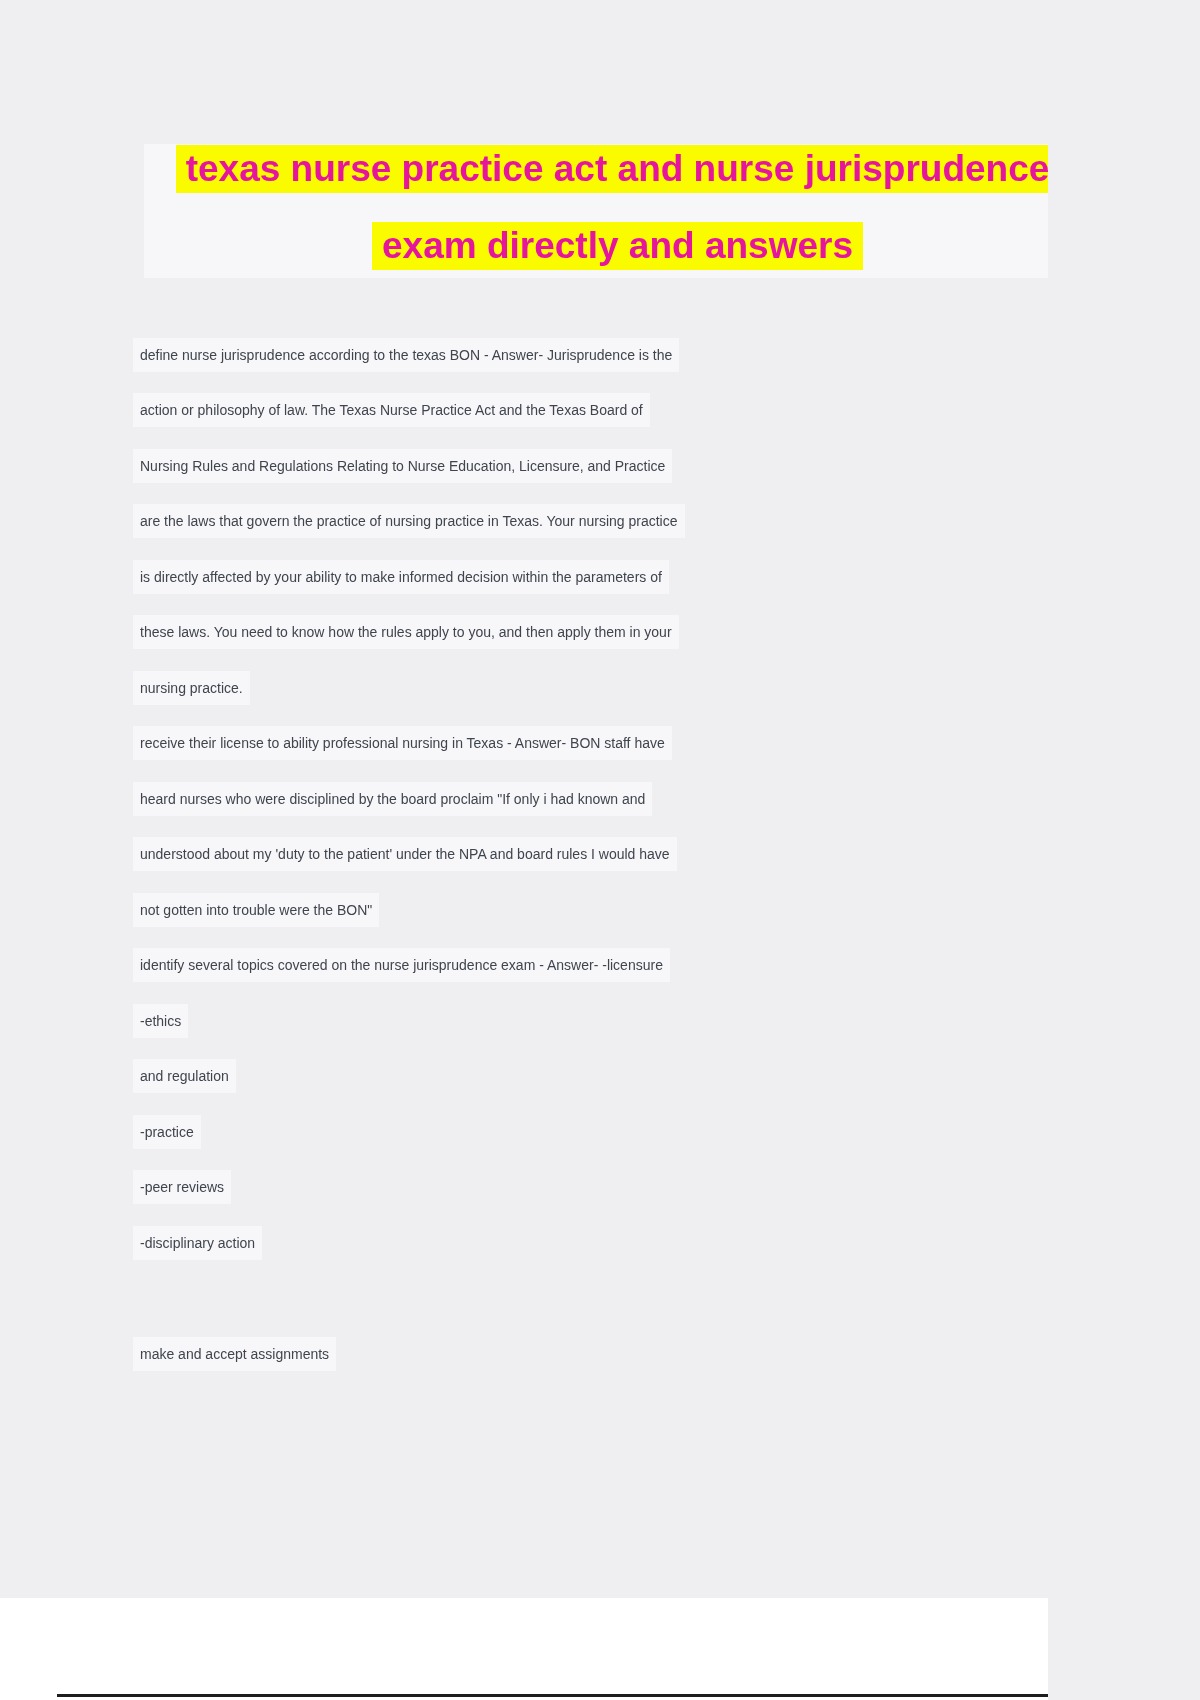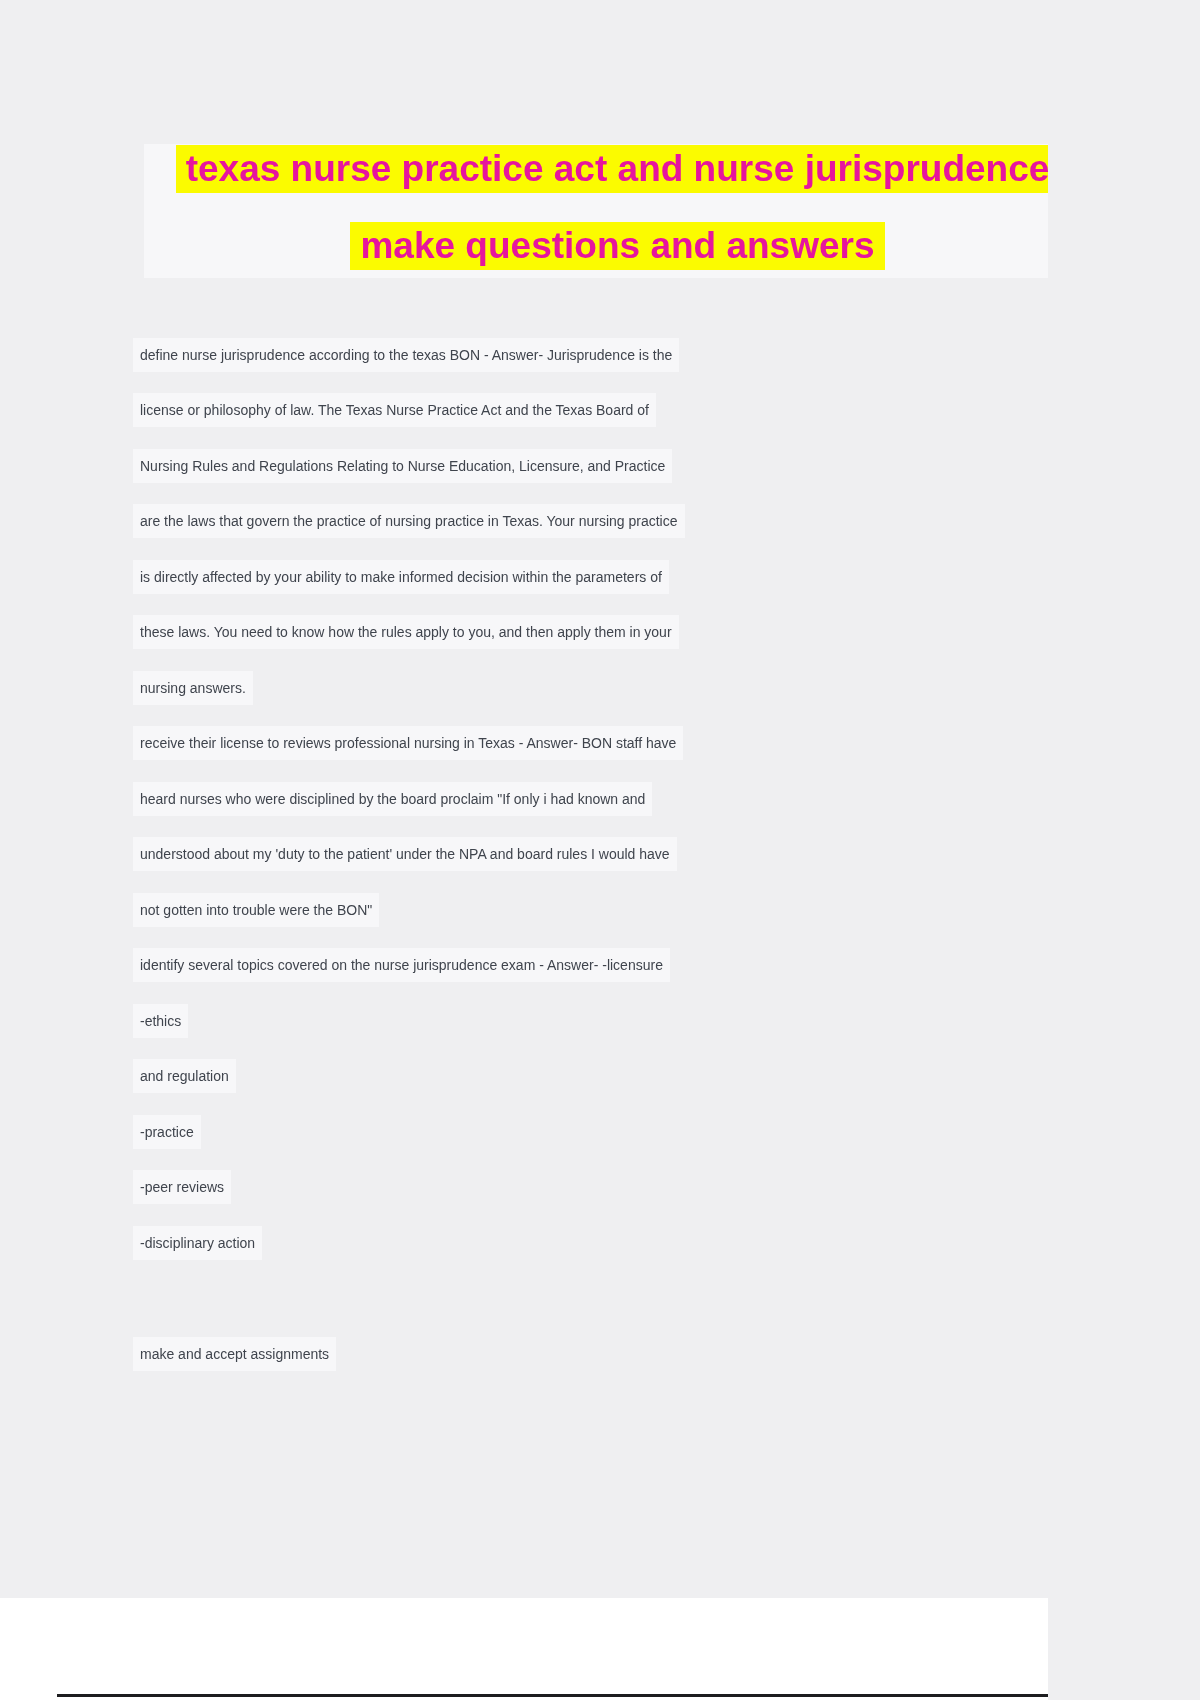--- a/index.html
+++ b/index.html
@@ -87,57 +87,57 @@
 </head>
 <body>
 
 <div class="page">
 
   <div class="title-box">
     <div class="title-line">
       <span class="hl">texas nurse practice act and nurse jurisprudence</span>
     </div>
     <div class="title-line">
-      <span class="hl">make questions and answers</span>
+      <span class="hl">exam directly and answers</span>
     </div>
   </div>
 
   <div class="doc-body" id="doc-body">
 
     <div class="row">
       <span class="line-text">define nurse jurisprudence according to the texas BON - Answer- Jurisprudence is the</span>
     </div>
 
     <div class="row">
-      <span class="line-text">license or philosophy of law. The Texas Nurse Practice Act and the Texas Board of</span>
+      <span class="line-text">action or philosophy of law. The Texas Nurse Practice Act and the Texas Board of</span>
     </div>
 
     <div class="row">
       <span class="line-text">Nursing Rules and Regulations Relating to Nurse Education, Licensure, and Practice</span>
     </div>
 
     <div class="row">
       <span class="line-text">are the laws that govern the practice of nursing practice in Texas. Your nursing practice</span>
     </div>
 
     <div class="row">
       <span class="line-text">is directly affected by your ability to make informed decision within the parameters of</span>
     </div>
 
     <div class="row">
       <span class="line-text">these laws. You need to know how the rules apply to you, and then apply them in your</span>
     </div>
 
     <div class="row">
-      <span class="line-text">nursing answers.</span>
+      <span class="line-text">nursing practice.</span>
     </div>
 
 
     <div class="row">
-      <span class="line-text">receive their license to reviews professional nursing in Texas - Answer- BON staff have</span>
+      <span class="line-text">receive their license to ability professional nursing in Texas - Answer- BON staff have</span>
     </div>
 
     <div class="row">
       <span class="line-text">heard nurses who were disciplined by the board proclaim "If only i had known and</span>
     </div>
 
     <div class="row">
       <span class="line-text">understood about my 'duty to the patient' under the NPA and board rules I would have</span>
     </div>
 

